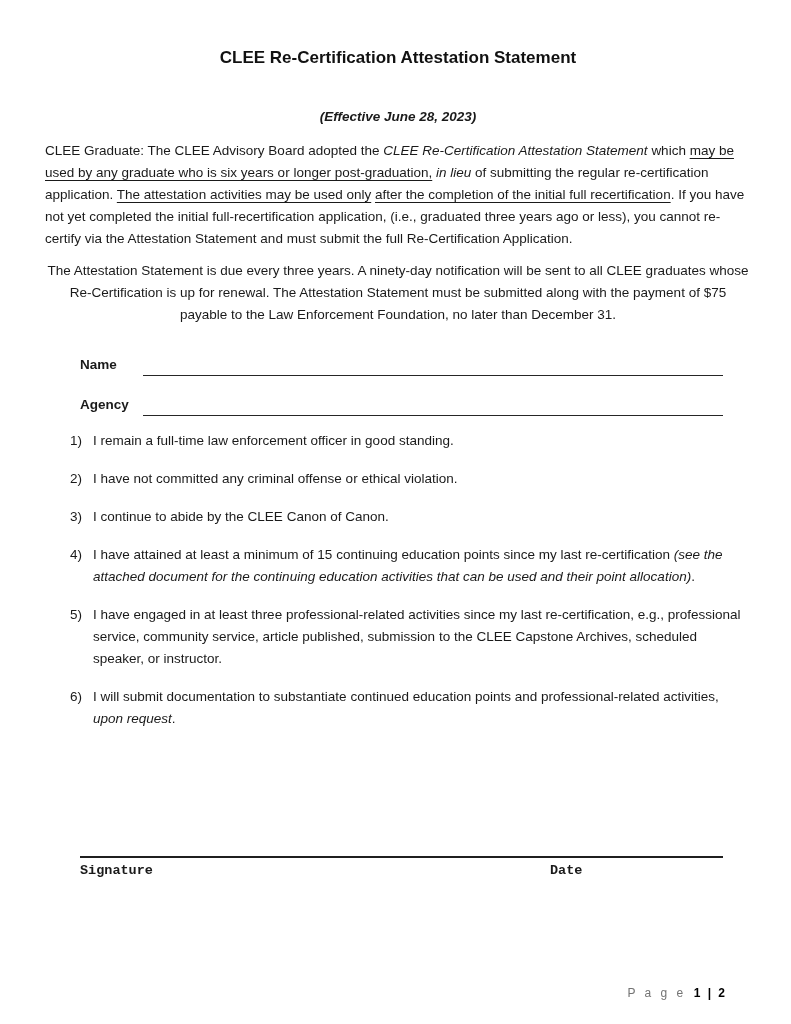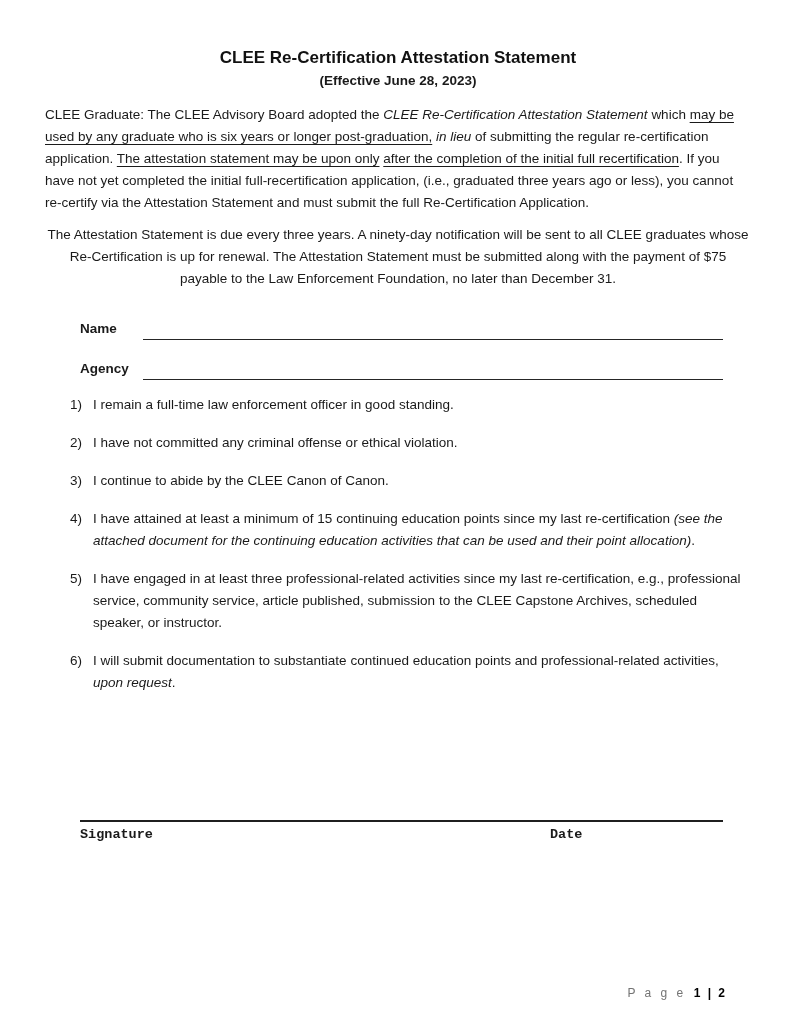--- a/index.html
+++ b/index.html
@@ -13,21 +13,21 @@
     font-size:13.5px;
     line-height:22px;
     color:#1a1a1a;
     overflow:hidden;
   }
   h1.doc-title{
     margin:0;text-align:center;
     font-size:17px;line-height:24px;font-weight:bold;color:#111;
   }
   .doc-subtitle{
-    text-align:center;font-weight:bold;line-height:22px;
+    text-align:center;font-weight:bold;font-style:italic;line-height:22px;margin-top:36px;
   }
   p.body-para{margin:12px 0 0 0;}
   p.body-para.second{margin-top:10px;text-align:center;}
   .it{font-style:italic;}
   .ul{text-decoration:underline;text-underline-offset:3px;}
   .field-row{
     display:flex;align-items:flex-end;
     margin-left:35px;width:643px;height:22px;margin-top:28px;
   }
   .field-row.agency{margin-top:18px;}
@@ -57,21 +57,21 @@
   <h1 class="doc-title">CLEE Re-Certification Attestation Statement</h1>
   <div class="doc-subtitle">(Effective June 28, 2023)</div>
 
   <p class="body-para">
     <span>CLEE Graduate: The CLEE Advisory Board adopted the</span>
     <span class="it">CLEE Re-Certification Attestation Statement</span>
     <span>which</span>
     <span class="ul">may be used by any graduate who is six years or longer post-graduation,</span>
     <span class="it">in lieu</span>
     <span>of submitting the regular re-certification application.</span>
-    <span class="ul">The attestation statement may be upon only</span>
+    <span class="ul">The attestation activities may be used only</span>
     <span class="ul">after the completion of the initial full recertification</span><span>.  If you have not yet completed the initial full-recertification application, (i.e., graduated three years ago or less), you cannot re-certify via the Attestation Statement and must submit the full Re-Certification Application.</span>
   </p>
 
   <p class="body-para second">The Attestation Statement is due every three years. A ninety-day notification will be sent to all CLEE graduates whose Re-Certification is up for renewal. The Attestation Statement must be submitted along with the payment of $75 payable to the Law Enforcement Foundation, no later than December 31.</p>
 
   <div class="field-row">
     <span class="field-label">Name</span>
     <span class="field-line"></span>
   </div>
 

